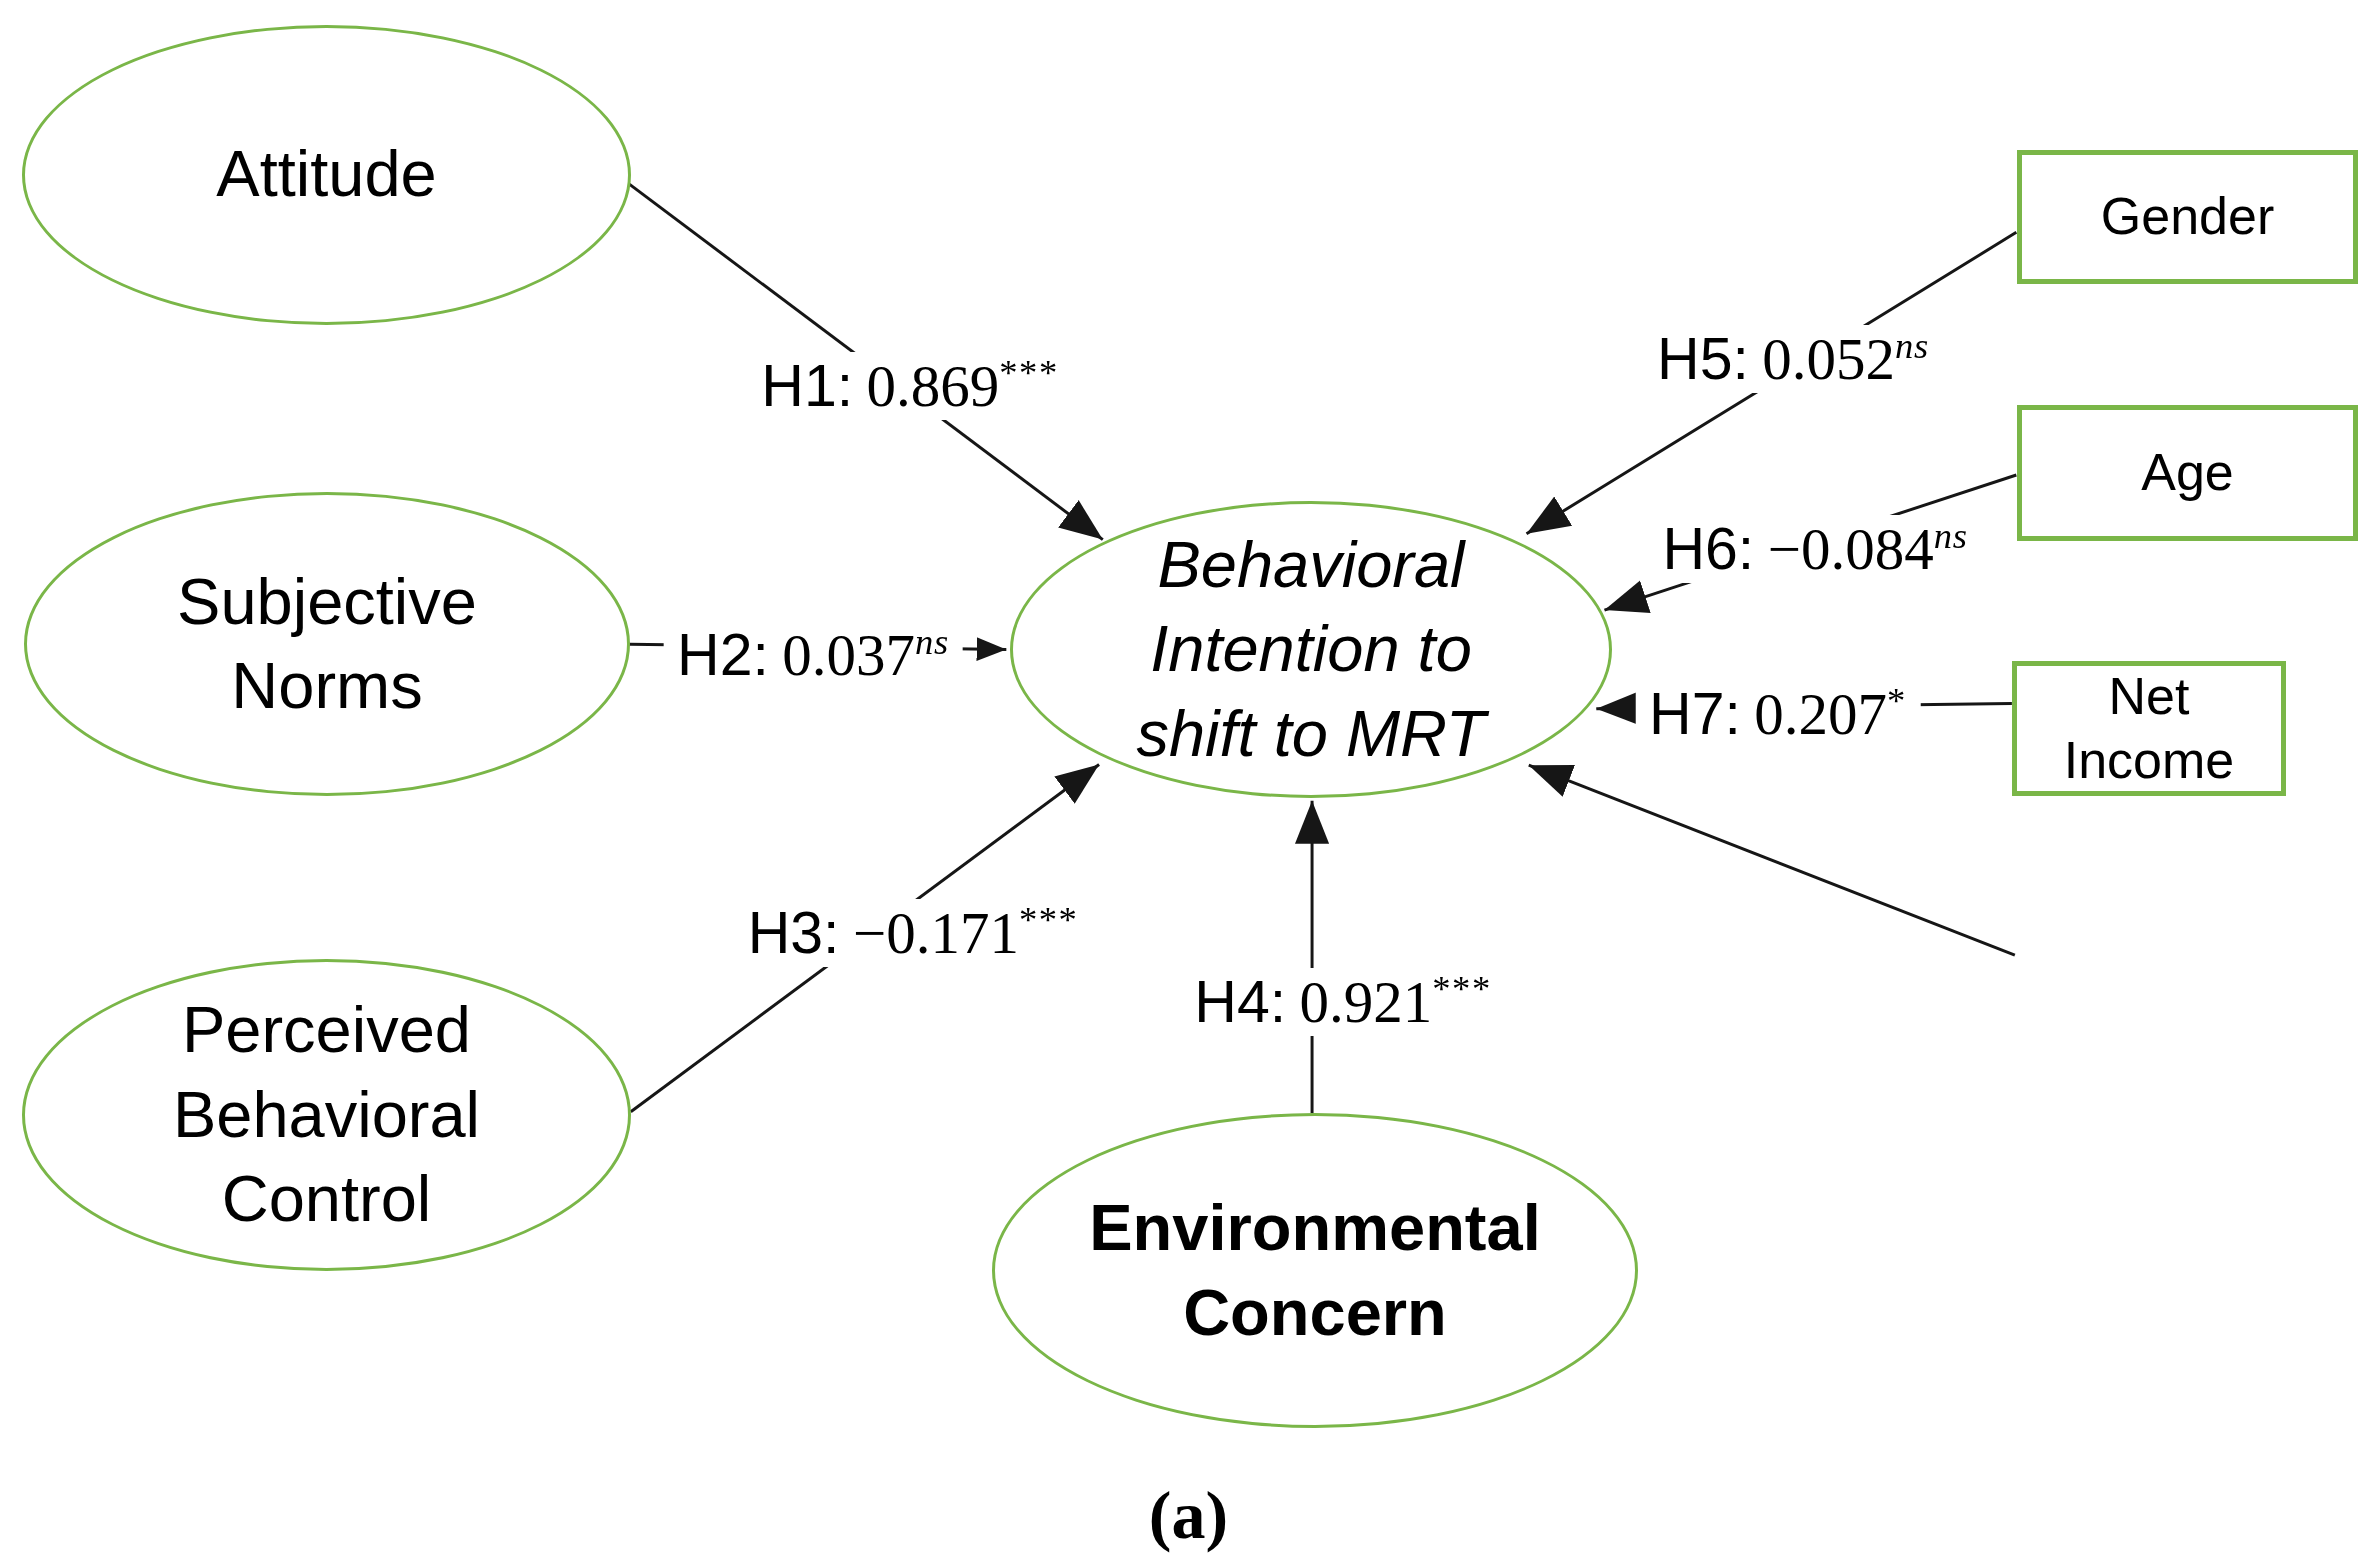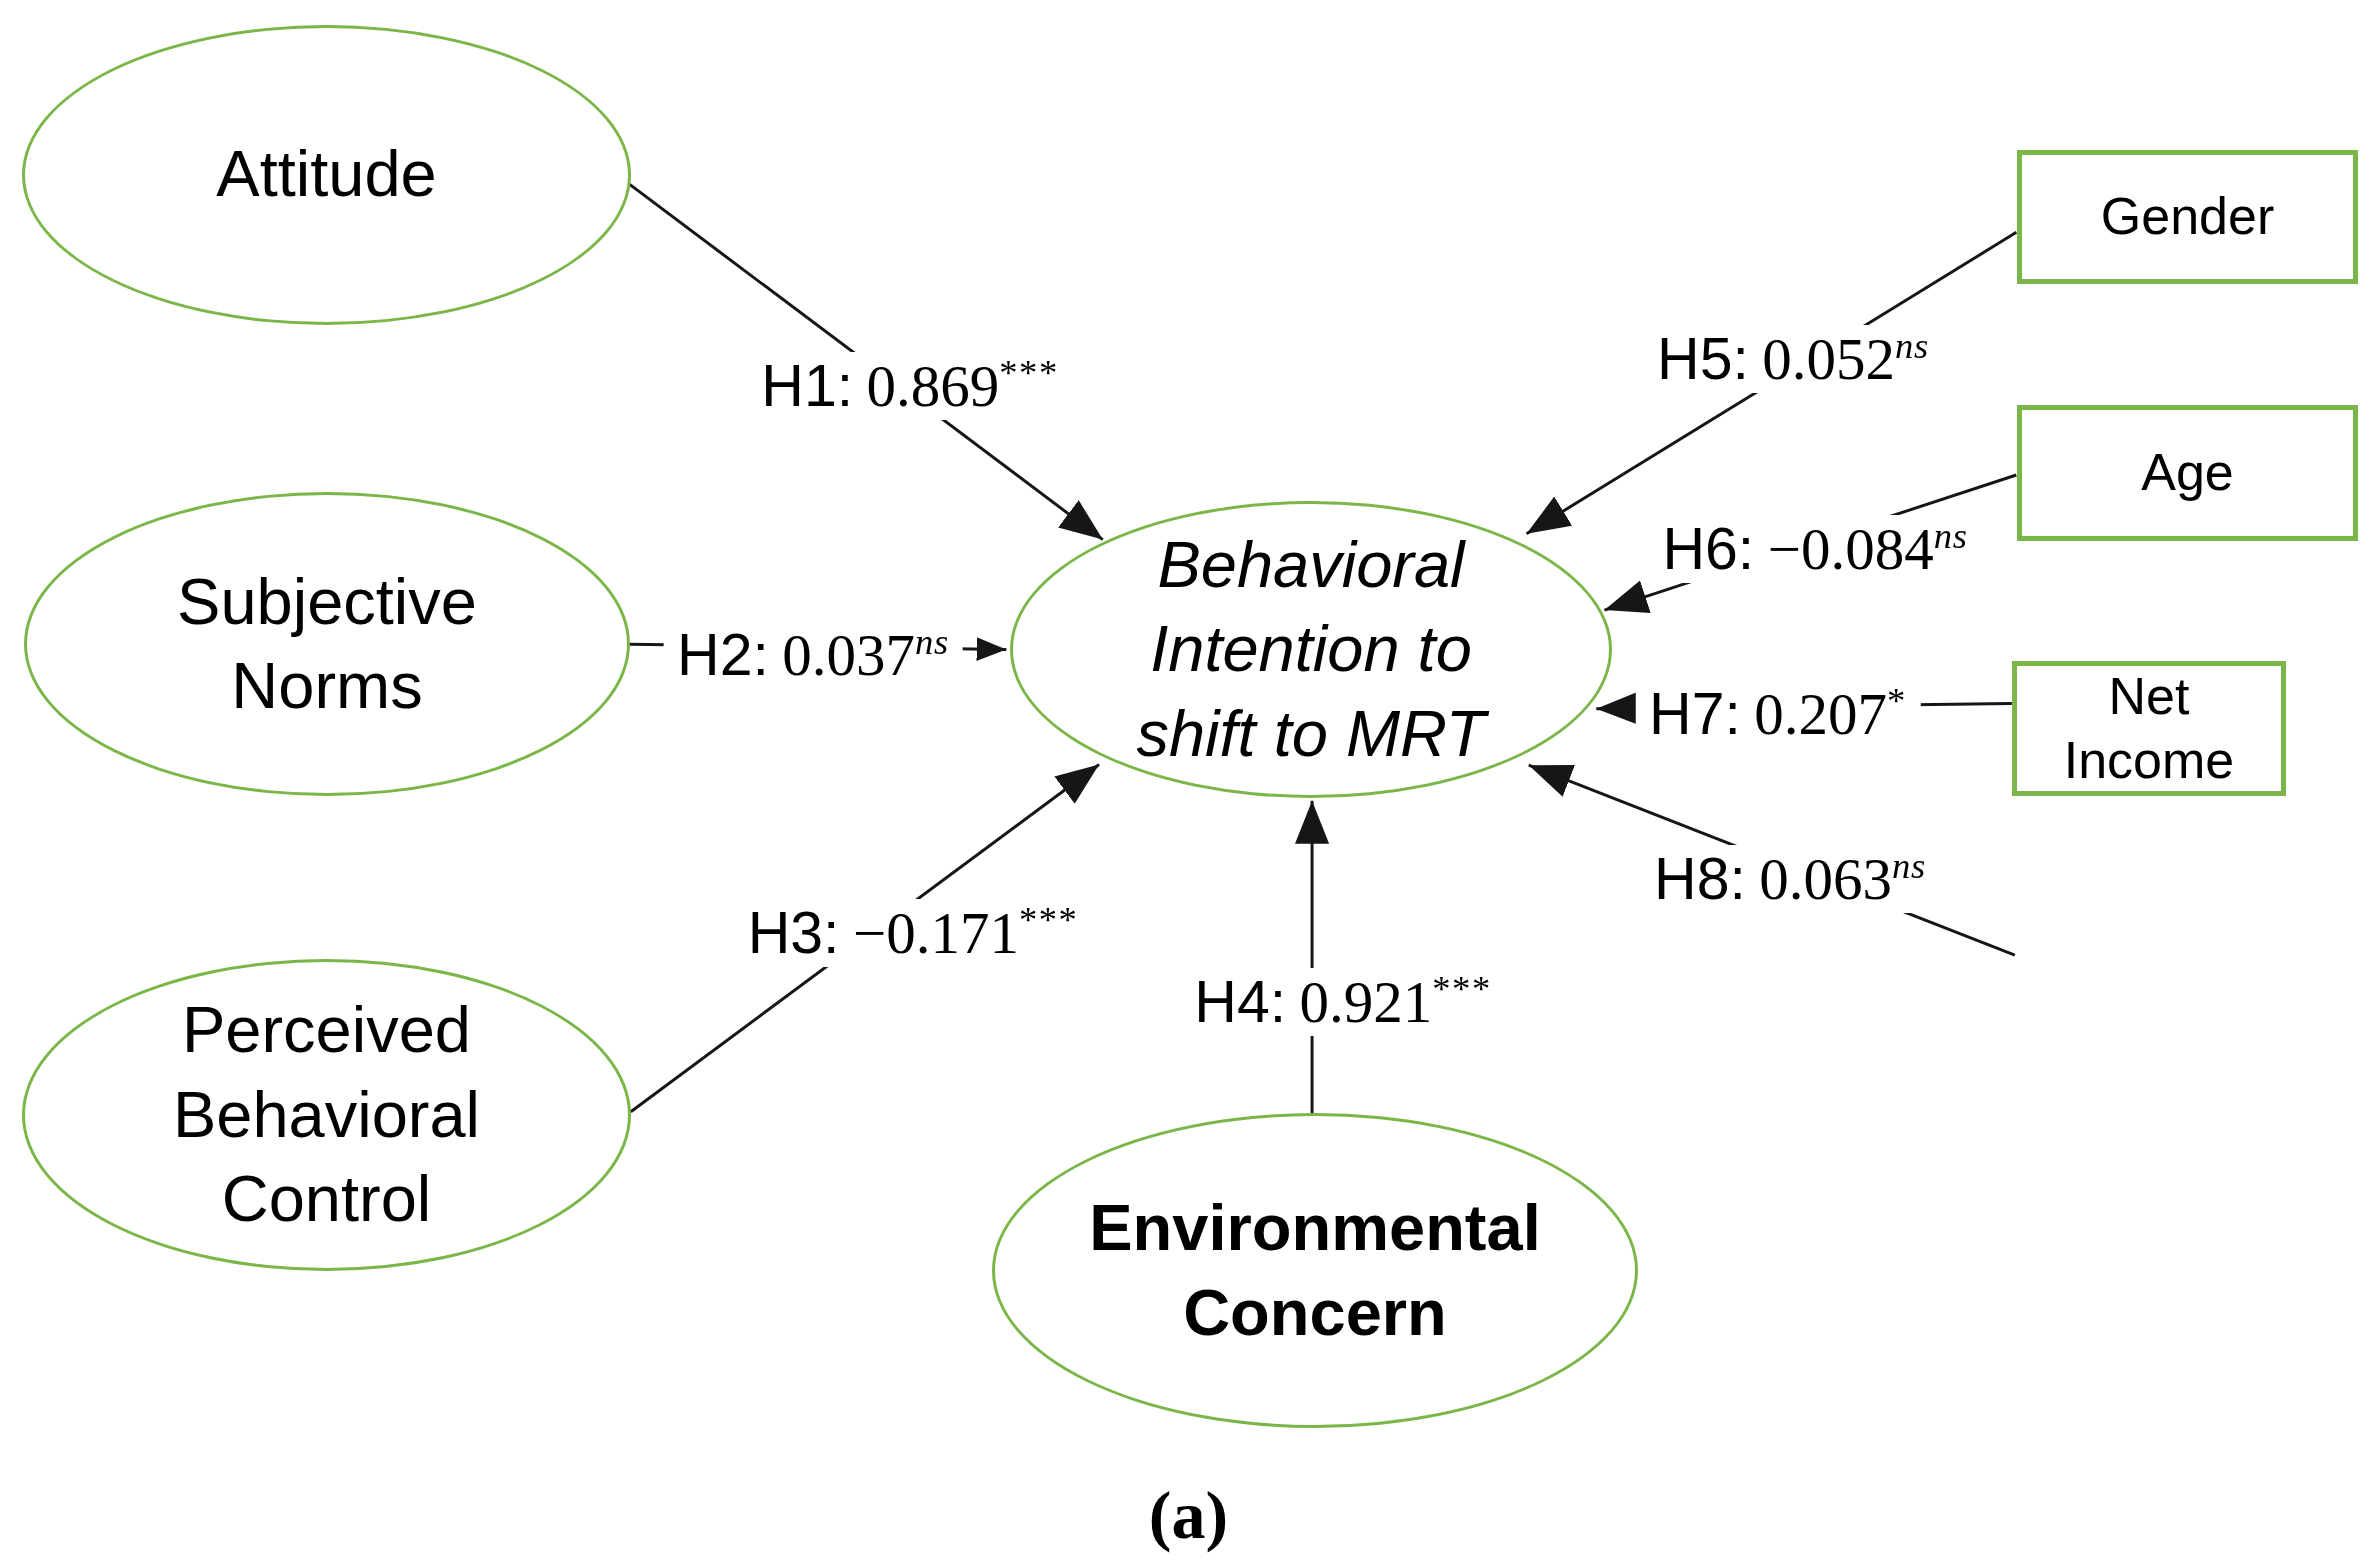--- a/index.html
+++ b/index.html
@@ -113,20 +113,17 @@
   </div>
 
   <div class="hlabel" style="left:1815px;top:549px;">
     <span class="hname">H6:</span><span class="hval">−0.084</span><sup class="sig it">ns</sup>
   </div>
 
   <div class="hlabel" style="left:1778px;top:714px;">
     <span class="hname">H7:</span><span class="hval">0.207</span><sup class="sig">*</sup>
   </div>
 
-  <div class="hlabel" style="left:1790px;top:879px;">
-    <span class="hname">H8:</span><span class="hval">0.063</span><sup class="sig it">ns</sup>
-  </div>
 
   <div class="caption">(a)</div>
 
 </div>
 
 
 </body></html>

